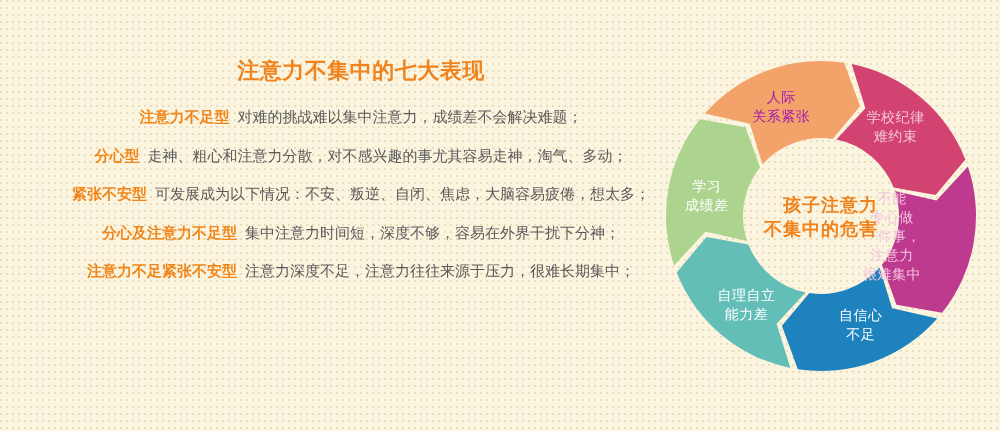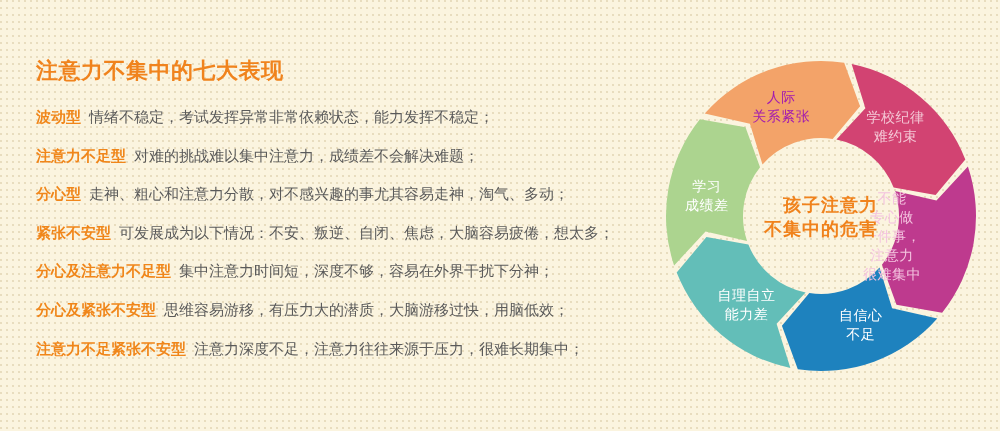--- a/index.html
+++ b/index.html
@@ -6,21 +6,21 @@
   body {
     width:1000px; height:431px; position:relative; overflow:hidden;
     background-color:#FBF4DF;
     background-image: radial-gradient(circle at 1px 1px, rgba(189,168,115,0.30) 1px, transparent 1.5px);
     background-size: 6px 7px;
     font-family:"DejaVu Sans", sans-serif;
   }
   .page { position:absolute; inset:0; }
 
   
-  .left-panel { position:absolute; left:36px; top:58px; width:650px; }
+  .left-panel { position:absolute; left:36px; top:58px; width:650px;text-align:center; }
   .title {
     margin:0 0 14px 0; font-size:22px; line-height:26px;
     font-weight:bold; color:#F0831D; letter-spacing:0.5px;
   }
   .items p { margin:0; white-space:nowrap; font-size:15px; line-height:38.6px; color:#5A5A5A; }
   .items .type { color:#F0861A; font-weight:bold; margin-right:8px; }
 
   
   .diagram { position:absolute; inset:0; }
   #cycle { position:absolute; left:0; top:0; }
@@ -36,26 +36,24 @@
   }
 </style>
 </head>
 <body>
 
 <div class="page">
 
   <section class="left-panel">
     <h1 class="title">注意力不集中的七大表现</h1>
     <div class="items" id="items">
-        <p><b class="type">波动型</b><span class="desc">情绪不稳定，考试发挥异常非常依赖状态，能力发挥不稳定；</span></p>
         <p><b class="type">注意力不足型</b><span class="desc">对难的挑战难以集中注意力，成绩差不会解决难题；</span></p>
         <p><b class="type">分心型</b><span class="desc">走神、粗心和注意力分散，对不感兴趣的事尤其容易走神，淘气、多动；</span></p>
         <p><b class="type">紧张不安型</b><span class="desc">可发展成为以下情况：不安、叛逆、自闭、焦虑，大脑容易疲倦，想太多；</span></p>
         <p><b class="type">分心及注意力不足型</b><span class="desc">集中注意力时间短，深度不够，容易在外界干扰下分神；</span></p>
-        <p><b class="type">分心及紧张不安型</b><span class="desc">思维容易游移，有压力大的潜质，大脑游移过快，用脑低效；</span></p>
         <p><b class="type">注意力不足紧张不安型</b><span class="desc">注意力深度不足，注意力往往来源于压力，很难长期集中；</span></p>
       </div>
   </section>
 
   <section class="diagram">
     <svg id="cycle" width="1000" height="431" viewBox="0 0 1000 431">
         <path d="M 704.7327842072787 113.49666087483405 A 155 155 0 0 1 844.177978233775 62.74276093771411 L 860.0801078759048 106.25030675027996 L 832.6637567886094 138.87700227833355 A 78 78 0 0 0 762.4913365688241 164.4176745047552 L 749.9180884055023 123.6982565491203 Z" fill="#F3A369"></path>
         <path d="M 851.6368877587646 64.05796793363311 A 155 155 0 0 1 965.3136514586919 159.44409842766893 L 935.5860763497594 194.96951957830976 L 893.6223536372772 187.53961082166566 A 78 78 0 0 0 836.4172725495719 139.53884837950568 L 865.394698844807 108.29038708416552 Z" fill="#D24372"></path>
         <path d="M 967.9041035514858 166.56130705879917 A 155 155 0 0 1 942.1356732249169 312.7013374899548 L 896.5059684738548 304.7192128280298 L 881.9585968486679 264.6626085433321 A 78 78 0 0 0 894.9259359807477 191.12117387475055 L 936.4766104393046 200.59213053504527 Z" fill="#BE3A8E"></path>
         <path d="M 937.2672157927212 318.50333912516606 A 155 155 0 0 1 797.822021766225 369.2572390622859 L 781.9198921240953 325.7496932497201 L 809.3362432113906 293.1229977216665 A 78 78 0 0 0 879.5086634311758 267.58232549524485 L 892.0819115944977 308.3017434508797 Z" fill="#1E82BE"></path>

